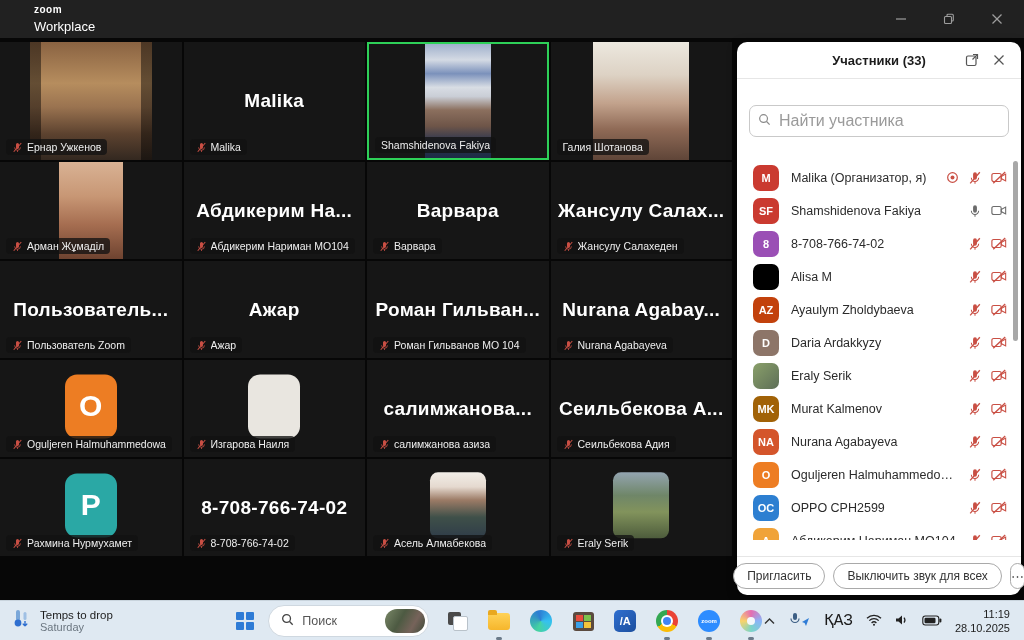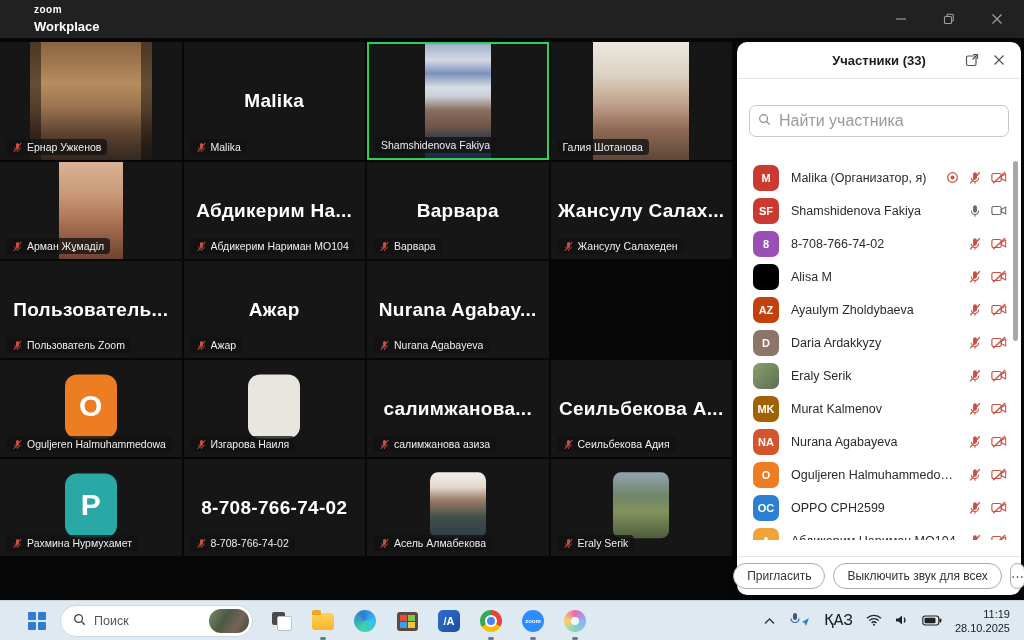--- a/index.html
+++ b/index.html
@@ -5,21 +5,21 @@
   html,body{margin:0;padding:0;}
   body{width:1024px;height:640px;overflow:hidden;background:#0b0b0b;
        font-family:"Liberation Sans",sans-serif;position:relative;}
   .app{position:absolute;inset:0;}
 
   
   .titlebar{position:absolute;left:0;top:0;width:1024px;height:38px;background:#212121;
             display:flex;align-items:center;justify-content:space-between;}
   .brand{padding-left:34px;color:#fff;line-height:1;}
   .brand .b1{font-size:10px;font-weight:bold;letter-spacing:.5px;}
-  .brand .b2{font-size:13px;font-weight:bold;margin-top:5px;}
+  .brand .b2{font-size:13px;font-weight:normal;margin-top:5px;}
   .wincontrols{display:flex;align-items:center;gap:34px;padding-right:20px;color:#9d9d9d;}
   .wc{width:14px;height:14px;display:flex;align-items:center;justify-content:center;}
 
   
   .stage{position:absolute;left:0;top:38px;width:1024px;height:562px;background:#070707;}
 
   
   .grid{position:absolute;left:0;top:4px;width:733px;}
   .vrow{display:flex;gap:2px;margin-bottom:2px;}
   .vrow:first-child .tile{height:118px;}
@@ -282,20 +282,34 @@
                   <path d="M8 1.5a2.2 2.2 0 0 1 2.2 2.2v4.1a2.2 2.2 0 0 1-4.4 0V3.7A2.2 2.2 0 0 1 8 1.5z" fill="#c94f44"></path>
                   <path d="M3.8 7.8a4.2 4.2 0 0 0 8.4 0" fill="none" stroke="#c94f44" stroke-width="1.2"></path>
                   <line x1="8" y1="12" x2="8" y2="14.5" stroke="#c94f44" stroke-width="1.2"></line>
                   <line x1="2.5" y1="14.2" x2="13.5" y2="1.4" stroke="#c94f44" stroke-width="1.5"></line>
                 </svg>
               </span>
               <span>Ажар</span>
             </div>
           </div>
           <div class="tile">
+            <div class="bigname">Роман Гильван...</div>
+            <div class="pill">
+              <span style="display:flex">
+                <svg width="11" height="11" viewBox="0 0 16 16">
+                  <path d="M8 1.5a2.2 2.2 0 0 1 2.2 2.2v4.1a2.2 2.2 0 0 1-4.4 0V3.7A2.2 2.2 0 0 1 8 1.5z" fill="#c94f44"></path>
+                  <path d="M3.8 7.8a4.2 4.2 0 0 0 8.4 0" fill="none" stroke="#c94f44" stroke-width="1.2"></path>
+                  <line x1="8" y1="12" x2="8" y2="14.5" stroke="#c94f44" stroke-width="1.2"></line>
+                  <line x1="2.5" y1="14.2" x2="13.5" y2="1.4" stroke="#c94f44" stroke-width="1.5"></line>
+                </svg>
+              </span>
+              <span>Роман Гильванов МО 104</span>
+            </div>
+          </div>
+          <div class="tile">
             <div class="bigname">Nurana Agabay...</div>
             <div class="pill">
               <span style="display:flex">
                 <svg width="11" height="11" viewBox="0 0 16 16">
                   <path d="M8 1.5a2.2 2.2 0 0 1 2.2 2.2v4.1a2.2 2.2 0 0 1-4.4 0V3.7A2.2 2.2 0 0 1 8 1.5z" fill="#c94f44"></path>
                   <path d="M3.8 7.8a4.2 4.2 0 0 0 8.4 0" fill="none" stroke="#c94f44" stroke-width="1.2"></path>
                   <line x1="8" y1="12" x2="8" y2="14.5" stroke="#c94f44" stroke-width="1.2"></line>
                   <line x1="2.5" y1="14.2" x2="13.5" y2="1.4" stroke="#c94f44" stroke-width="1.5"></line>
                 </svg>
               </span>
@@ -732,20 +746,34 @@
 
       <div class="pfoot">
         <button class="pbtn">Пригласить</button>
         <button class="pbtn">Выключить звук для всех</button>
         <div class="pmore">⋯</div>
       </div>
     </aside>
   </div>
 
   <div class="taskbar">
+    <div class="weather">
+      <span>
+        <svg width="20" height="22" viewBox="0 0 20 22">
+          <rect x="4" y="2" width="4" height="11" rx="2" fill="#7aa7d9"></rect>
+          <circle cx="6" cy="15" r="3.4" fill="#2f6fd0"></circle>
+          <rect x="11.5" y="4" width="3" height="8" rx="1.5" fill="#9fc0e4"></rect>
+          <path d="M13 13v5m0 0l-2.2-2.4M13 18l2.2-2.4" stroke="#2f6fd0" stroke-width="1.4" fill="none"></path>
+        </svg>
+      </span>
+      <div class="wtxt">
+        <div class="w1">Temps to drop</div>
+        <div class="w2">Saturday</div>
+      </div>
+    </div>
 
     <div class="startbtn">
         <i></i>
         <i></i>
         <i></i>
         <i></i>
       </div>
 
     <div class="tsearch">
       <span>

